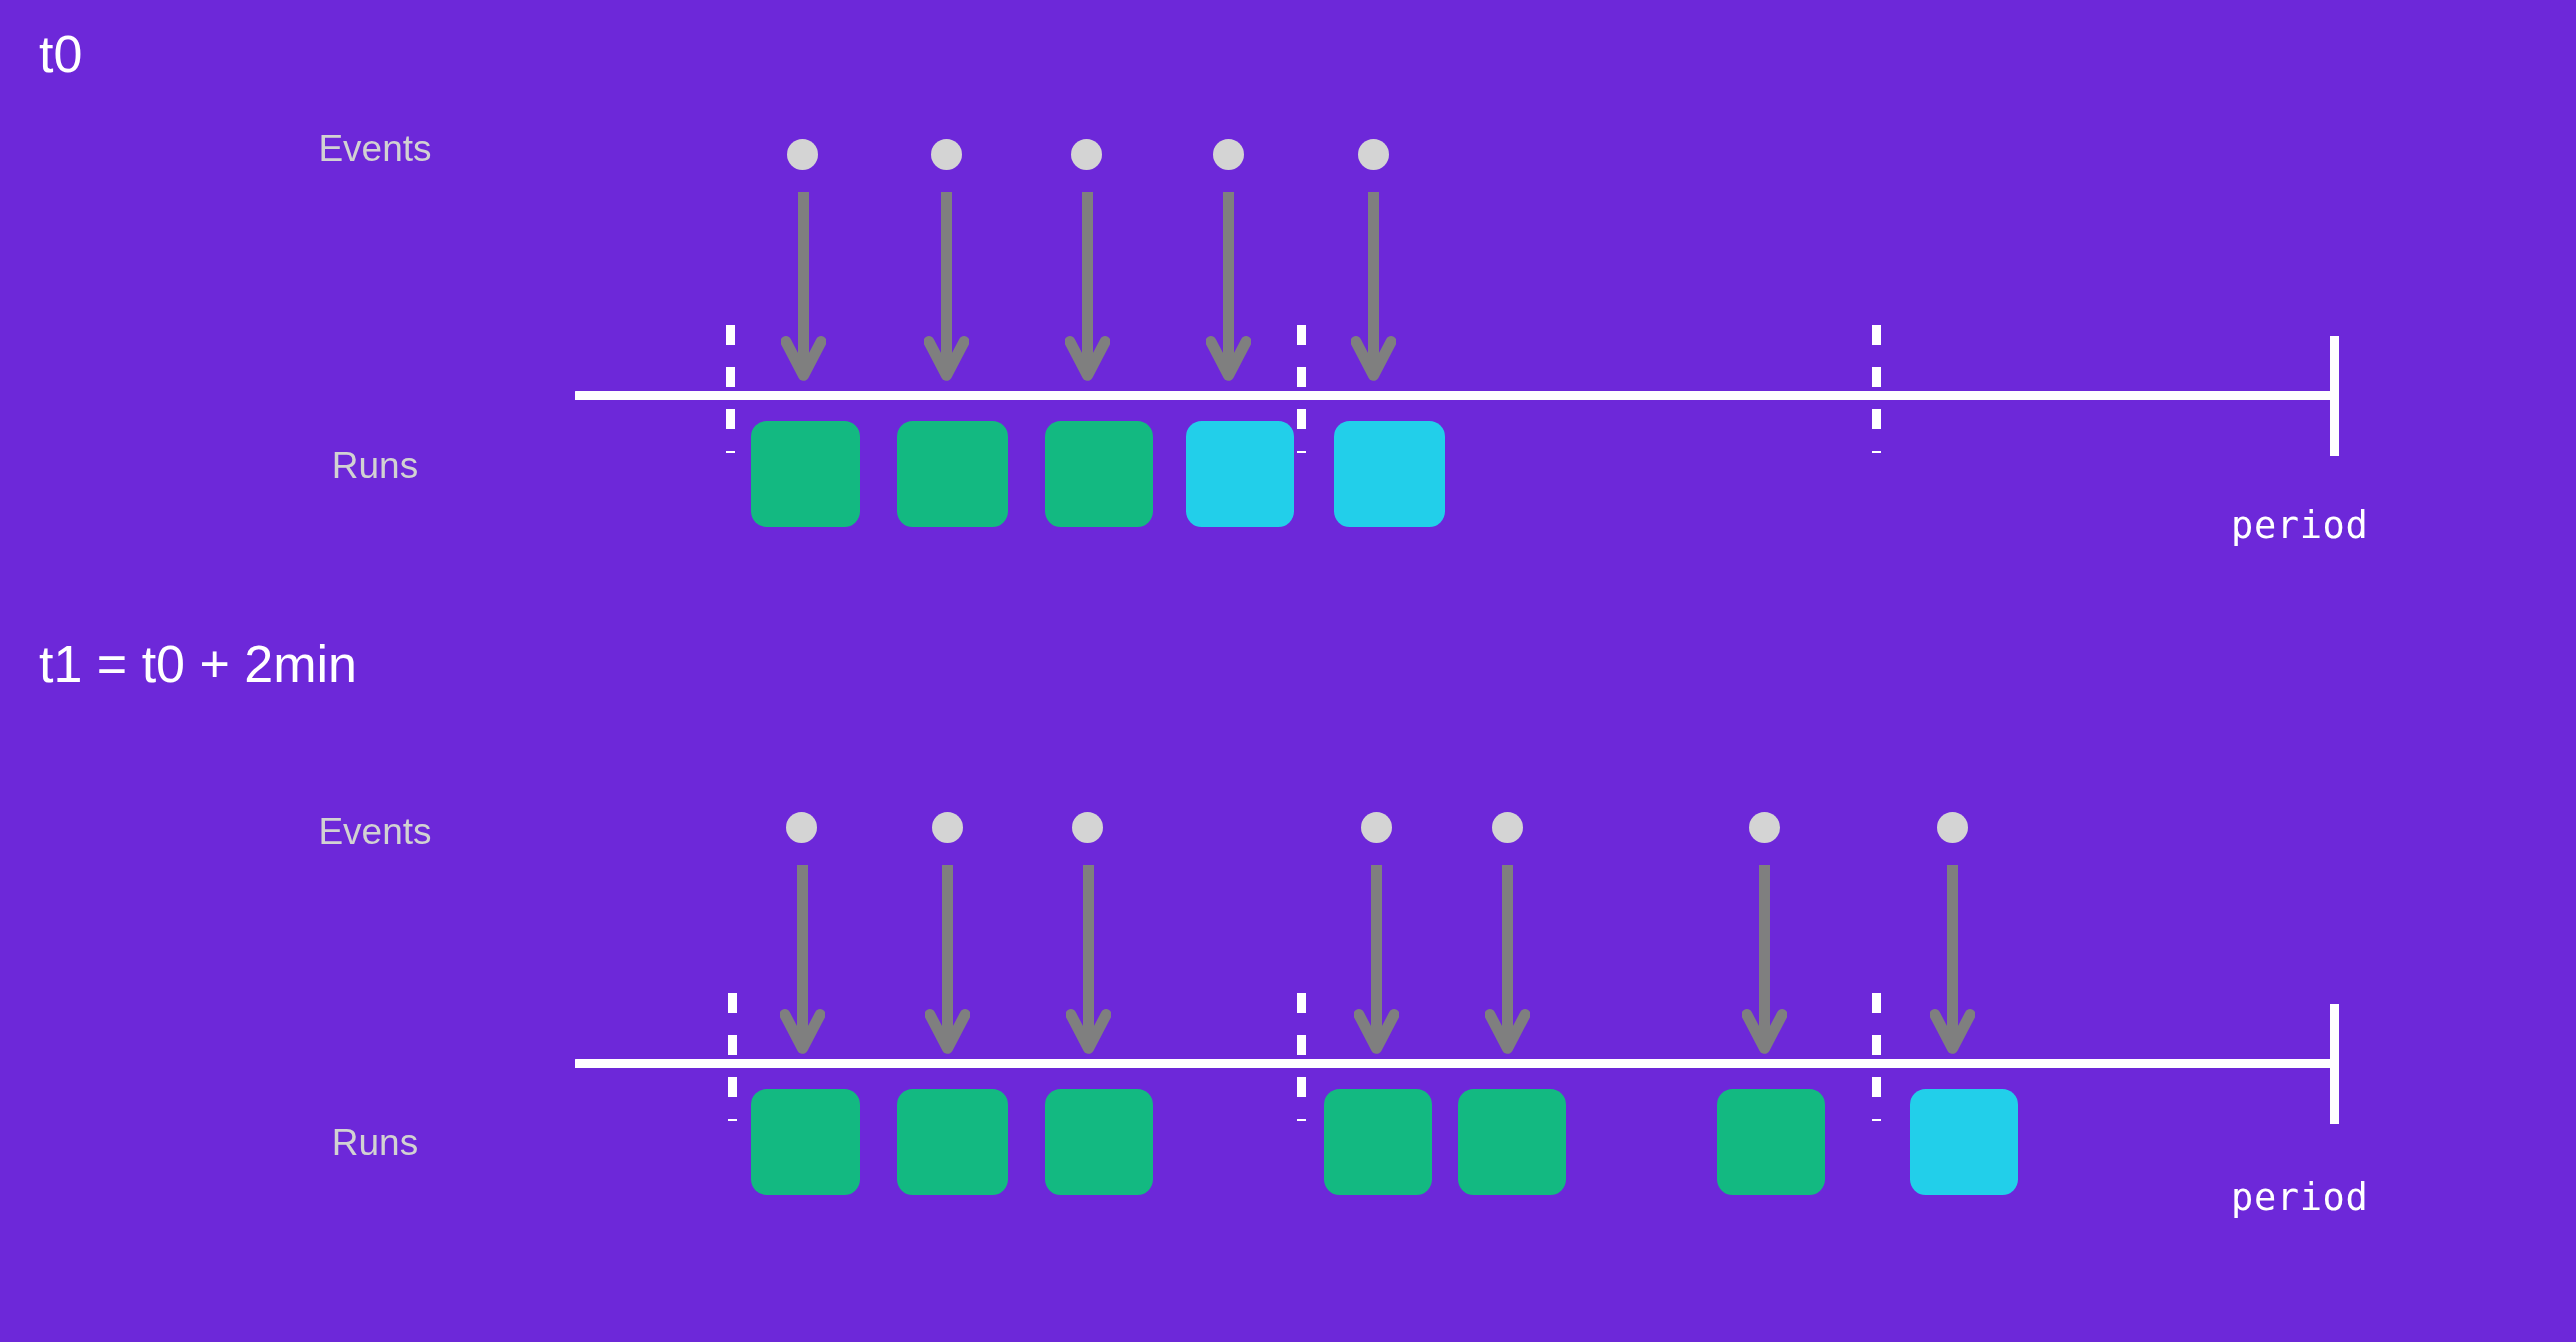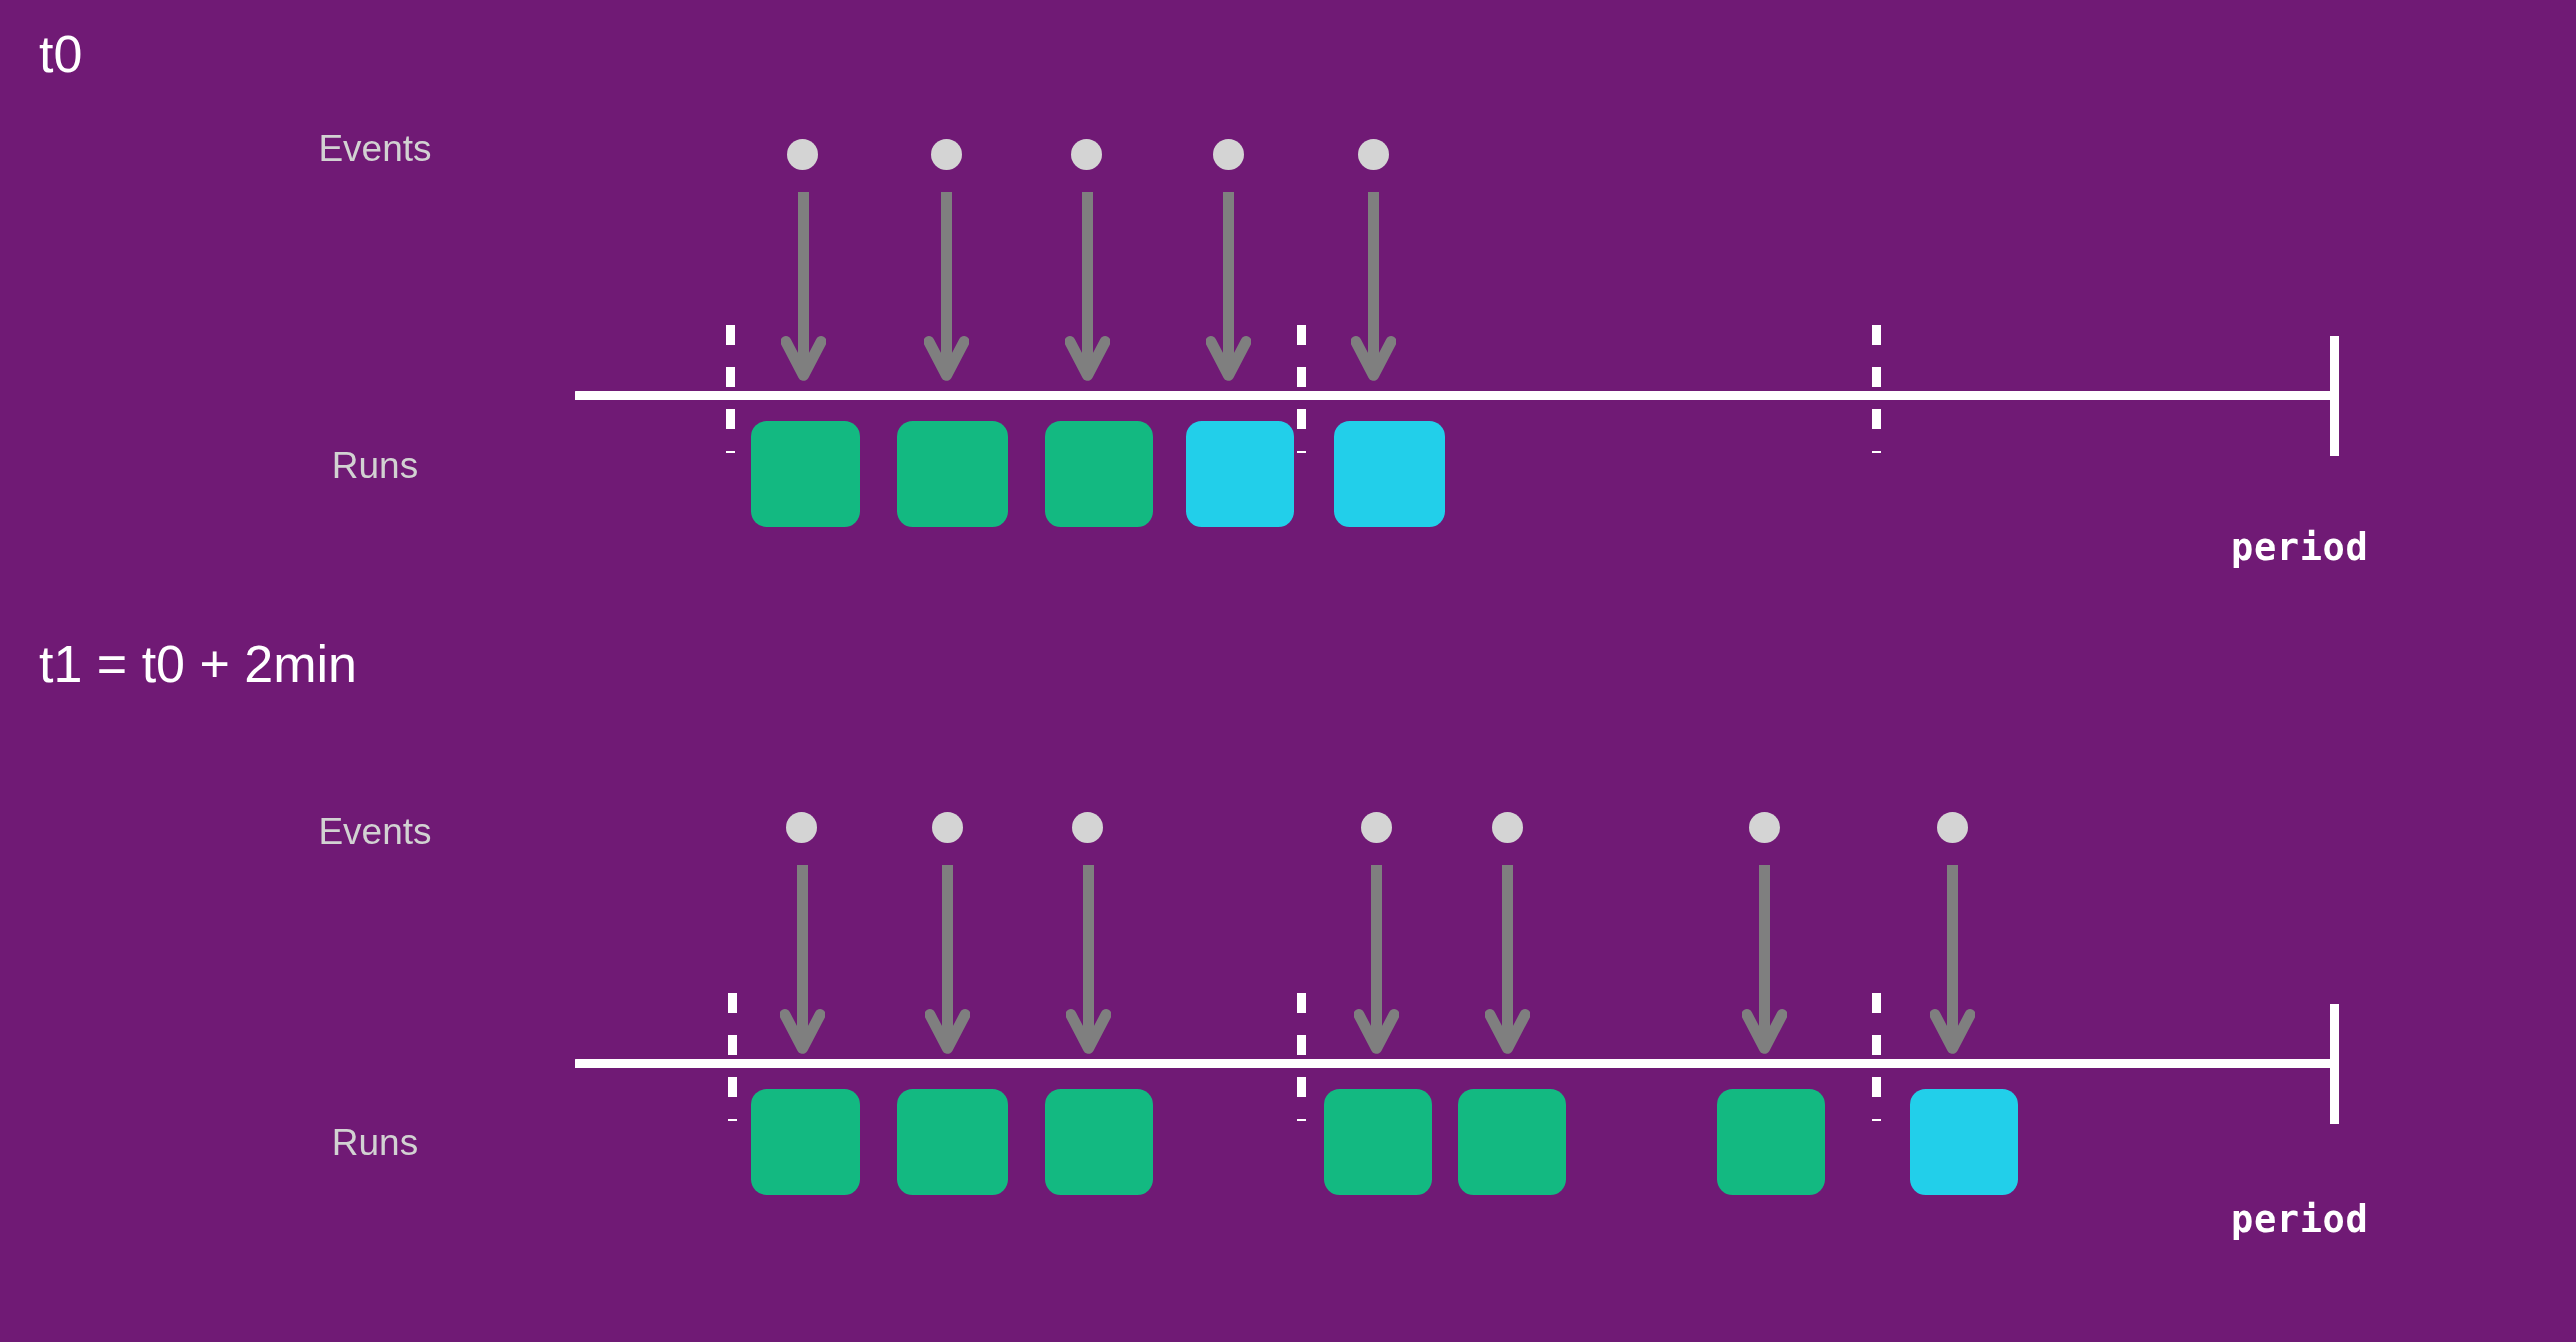--- a/index.html
+++ b/index.html
@@ -12,21 +12,21 @@
     height: 1343px;
     font-family: "Liberation Sans", sans-serif;
     overflow: hidden;
     position: relative;
   }
   .stage {
     position: absolute;
     left: 0; top: 0;
     width: 2576px;
     height: 1343px;
-    background: #701a75;
+    background: #6d28d9;
   }
 
   
   .section-title {
     position: absolute;
     color: #ffffff;
     font-size: 52px;
     font-weight: 400;
     letter-spacing: 0px;
     white-space: nowrap;
@@ -89,26 +89,25 @@
   .run-block {
     position: absolute;
     border-radius: 15.7px;
   }
 
   
   .period-caption {
     position: absolute;
     color: #ffffff;
     font-family: "DejaVu Sans Mono", "Liberation Mono", monospace;
-    font-weight: 700;
+    font-weight: 400;
     font-size: 37px;
     letter-spacing: 0.6px;
     white-space: nowrap;
     line-height: 1;
-    margin-top: 22px;
   }
 </style>
 </head>
 <body>
 
 <div class="stage">
 
   <div>
 
     <div class="section-title" style="left:39px; top:28px;">t0</div>

